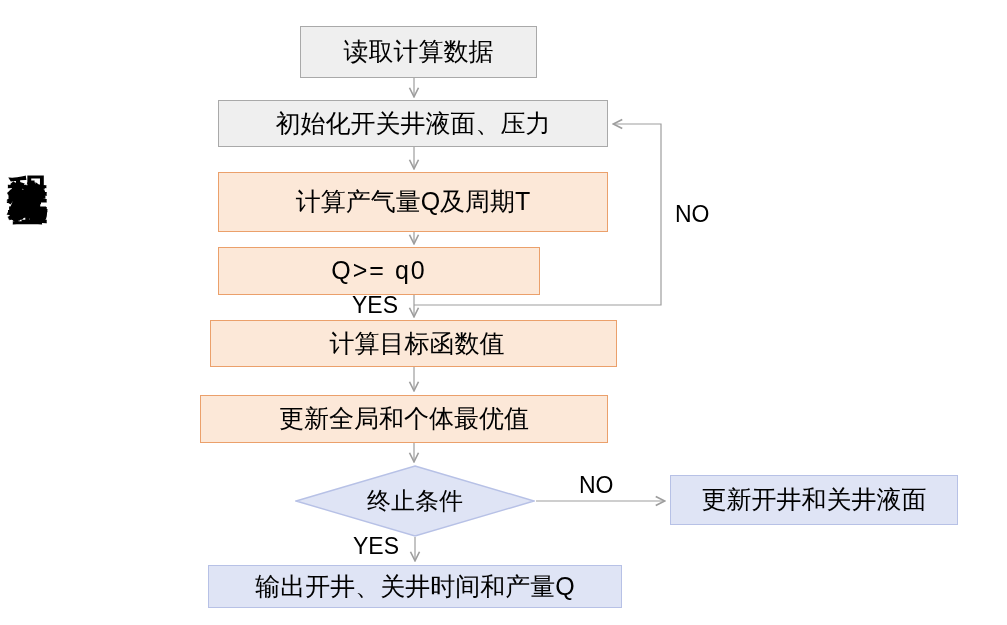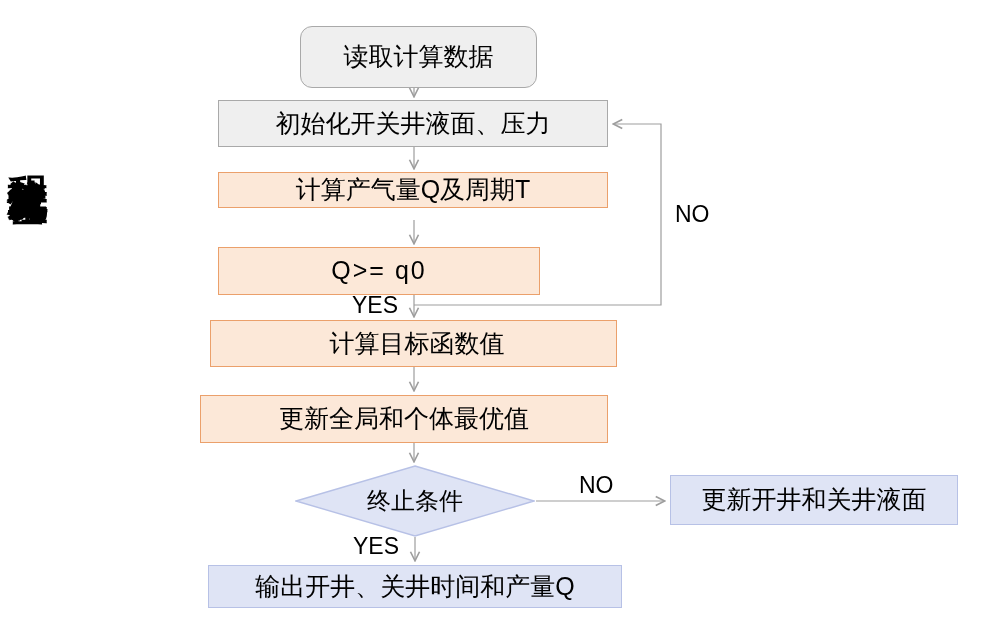--- a/index.html
+++ b/index.html
@@ -9,23 +9,23 @@
   }
   .connectors{position:absolute;left:0;top:0;pointer-events:none;}
   .node{
     position:absolute;display:flex;align-items:center;justify-content:center;
     font-size:25px;line-height:1.1;text-align:center;white-space:nowrap;box-sizing:border-box;
   }
   .gray  {background:#efefef;border:1.4px solid #a9a9a9;}
   .orange{background:#fce8d8;border:1.6px solid #eba06b;}
   .blue  {background:#dfe4f5;border:1.6px solid #b7c1e6;}
 
-  .n-read    {left:300px;top:26px; width:237px;height:62px;border-radius:12px;}
+  .n-read    {left:300px;top:26px; width:237px;height:52px;}
   .n-init    {left:218px;top:100px;width:390px;height:47px;}
-  .n-compq   {left:218px;top:172px;width:390px;height:36px;}
+  .n-compq   {left:218px;top:172px;width:390px;height:60px;}
   .n-checkq  {left:218px;top:247px;width:322px;height:48px;letter-spacing:2px;}
   .n-obj     {left:210px;top:320px;width:407px;height:47px;padding-left:7px;}
   .n-best    {left:200px;top:395px;width:408px;height:48px;}
   .n-output  {left:208px;top:565px;width:414px;height:43px;}
   .n-levels  {left:670px;top:475px;width:288px;height:50px;}
 
   .diamond-wrap{position:absolute;left:295px;top:465px;width:240px;height:72px;}
   .diamond-wrap svg{position:absolute;left:0;top:0;}
   .diamond-text{
     position:absolute;left:0;top:0;width:100%;height:100%;

